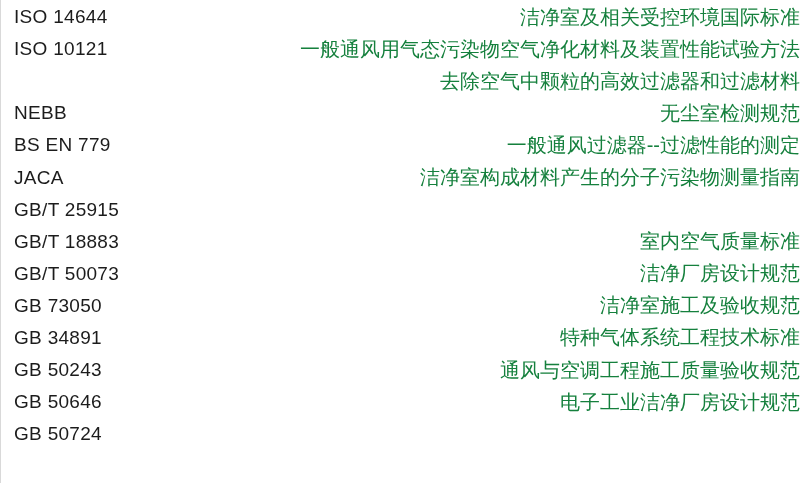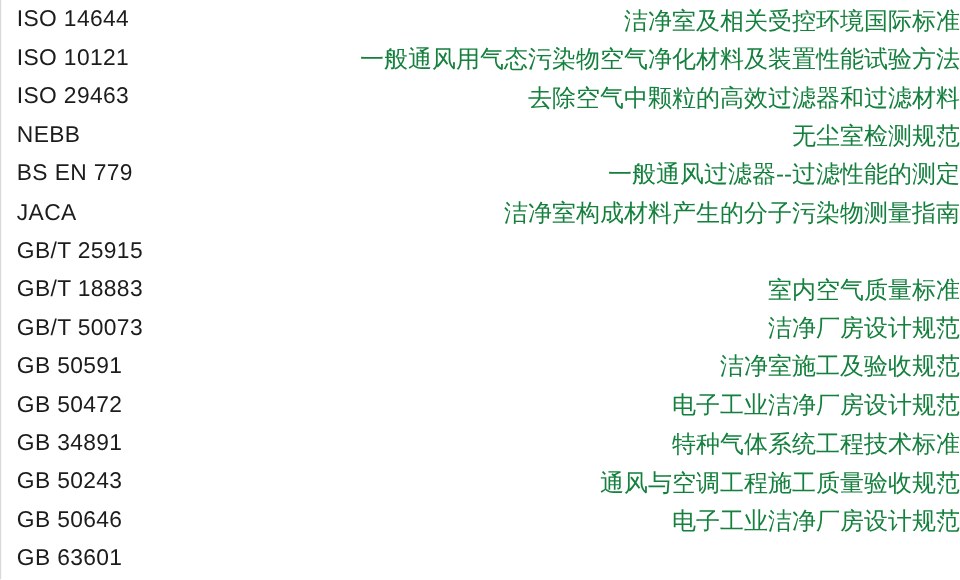--- a/index.html
+++ b/index.html
@@ -54,21 +54,20 @@
       <div class="std-code">ISO 14644</div>
       <div class="std-desc">洁净室及相关受控环境国际标准</div>
     </div>
 
     <div class="std-row">
       <div class="std-code">ISO 10121</div>
       <div class="std-desc">一般通风用气态污染物空气净化材料及装置性能试验方法</div>
     </div>
 
     <div class="std-row">
-      <div class="std-code">ISO 29463</div>
       <div class="std-desc">去除空气中颗粒的高效过滤器和过滤材料</div>
     </div>
 
     <div class="std-row">
       <div class="std-code">NEBB</div>
       <div class="std-desc">无尘室检测规范</div>
     </div>
 
     <div class="std-row">
       <div class="std-code">BS EN 779</div>
@@ -88,40 +87,36 @@
       <div class="std-code">GB/T 18883</div>
       <div class="std-desc">室内空气质量标准</div>
     </div>
 
     <div class="std-row">
       <div class="std-code">GB/T 50073</div>
       <div class="std-desc">洁净厂房设计规范</div>
     </div>
 
     <div class="std-row">
-      <div class="std-code">GB 50591</div>
+      <div class="std-code">GB 73050</div>
       <div class="std-desc">洁净室施工及验收规范</div>
     </div>
 
-    <div class="std-row">
-      <div class="std-code">GB 50472</div>
-      <div class="std-desc">电子工业洁净厂房设计规范</div>
-    </div>
 
     <div class="std-row">
       <div class="std-code">GB 34891</div>
       <div class="std-desc">特种气体系统工程技术标准</div>
     </div>
 
     <div class="std-row">
       <div class="std-code">GB 50243</div>
       <div class="std-desc">通风与空调工程施工质量验收规范</div>
     </div>
 
     <div class="std-row">
       <div class="std-code">GB 50646</div>
       <div class="std-desc">电子工业洁净厂房设计规范</div>
     </div>
 
     <div class="std-row">
-      <div class="std-code">GB 63601</div>
+      <div class="std-code">GB 50724</div>
     </div>
   </div>
 
 </body></html>

